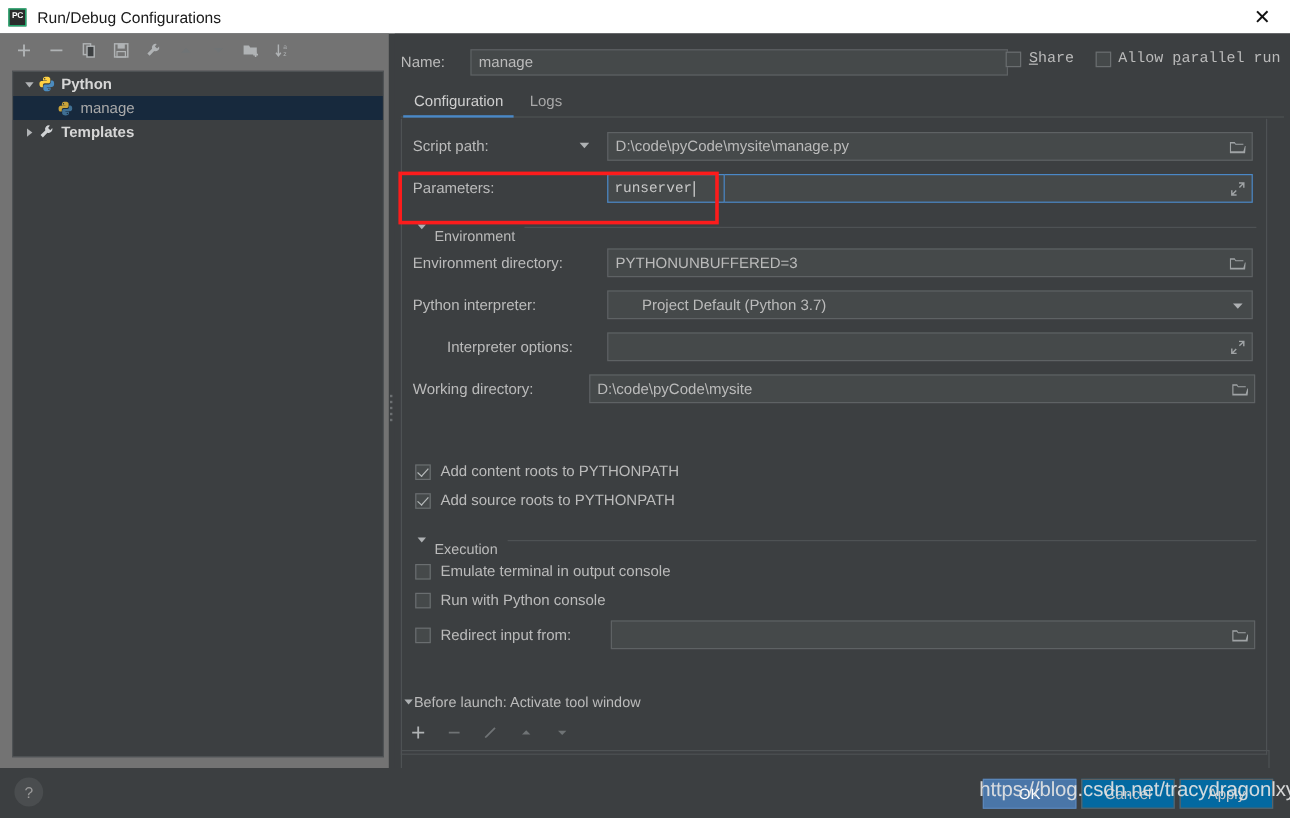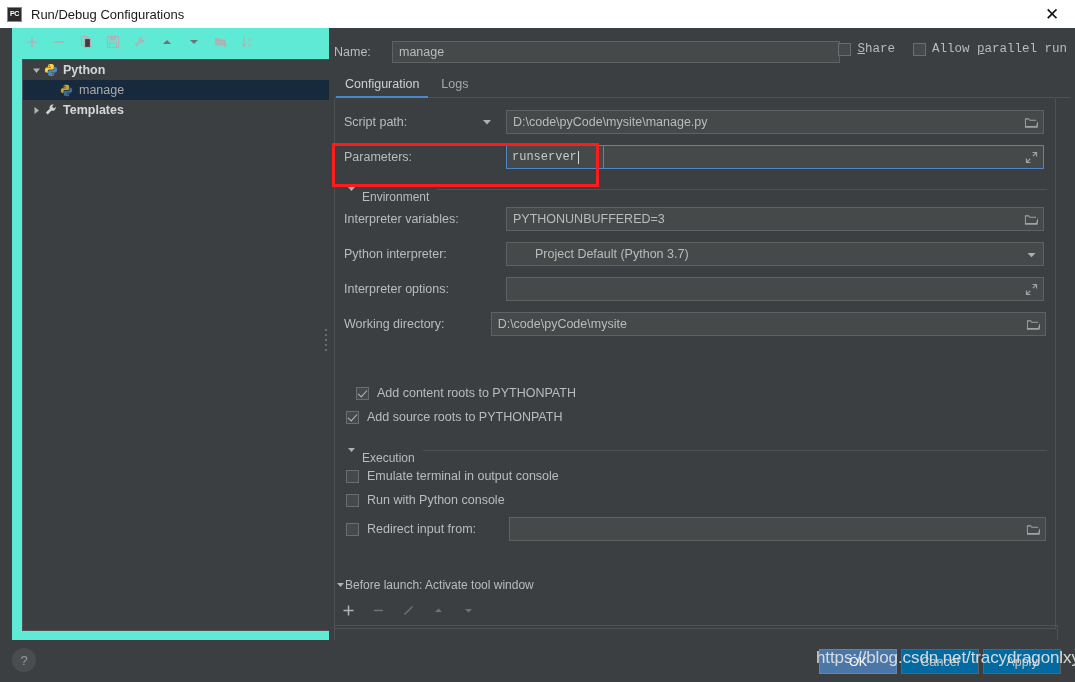--- a/index.html
+++ b/index.html
@@ -48,23 +48,23 @@
 
   
   .content {
     position: absolute; left: 0; top: 28px;
     width: 1075px; height: 654px;
     background: #3c3f41;
   }
 
   
   .left-panel {
-    position: absolute; left: 12px; top: 0;
+    position: absolute; left: 0; top: 0;
     width: 324px; height: 612px;
-    background: #5eead4;
+    background: #737373;
   }
   .toolbar {
     position: absolute; left: 0; top: 0;
     width: 324px; height: 28px;
     display: flex; align-items: center;
     padding-left: 8px;
     gap: 3px;
   }
   .tb-btn {
     width: 24px; height: 22px;
@@ -518,21 +518,21 @@
           <span>
             <svg width="9" height="9" viewBox="0 0 9 9">
                 <path d="M1 3h7L4.5 7z" fill="#aeb1b3"></path>
               </svg>
           </span>
           <span class="sec-label">Environment</span>
           <span class="sec-line"></span>
         </div>
 
         <div class="row" style="left:9px; top:108px; width:702px;">
-          <span class="row-label" style="width:162px;">Interpreter variables:</span>
+          <span class="row-label" style="width:162px;">Environment directory:</span>
           <span class="field" style="width:538px;">
             <span>PYTHONUNBUFFERED=3</span>
             <span class="field-btn">
               <svg width="14" height="13" viewBox="0 0 15 13">
                   <path d="M1 2h4.3l1 1.6H13v1H6L5 3.3H2v7h11l1.4-4.6h1L14.6 12H1z" fill="#9fa3a5"></path>
                 </svg>
             </span>
           </span>
         </div>
 
@@ -541,21 +541,21 @@
           <span class="field" style="width:538px;padding-left:28px;">
             <span>Project Default (Python 3.7)</span>
             <span class="field-btn">
               <svg width="11" height="11" viewBox="0 0 11 11">
                   <path d="M1.5 4h8L5.5 8.2z" fill="#aeb1b3"></path>
                 </svg>
             </span>
           </span>
         </div>
 
-        <div class="row" style="left:9px; top:178px; width:702px;">
+        <div class="row" style="left:9px; top:178px; width:702px;text-align:center;">
           <span class="row-label" style="width:162px;">Interpreter options:</span>
           <span class="field" style="width:538px;">
             <span></span>
             <span class="field-btn">
               <svg width="13" height="13" viewBox="0 0 13 13">
                 <path d="M7.5 1.5h4v4M11.5 1.5L7.8 5.2M5.5 11.5h-4v-4M1.5 11.5l3.7-3.7" stroke="#9fa3a5" stroke-width="1.2" fill="none"></path>
               </svg>
             </span>
           </span>
         </div>
@@ -565,21 +565,21 @@
           <span class="field" style="width:610px;">
             <span>D:\code\pyCode\mysite</span>
             <span class="field-btn">
               <svg width="14" height="13" viewBox="0 0 15 13">
                   <path d="M1 2h4.3l1 1.6H13v1H6L5 3.3H2v7h11l1.4-4.6h1L14.6 12H1z" fill="#9fa3a5"></path>
                 </svg>
             </span>
           </span>
         </div>
 
-        <div class="cbrow" style="left:21px; top:287px;align-items:center;">
+        <div class="cbrow" style="left:11px; top:287px;align-items:center;">
           <span class="chk checked"></span>
           <span>Add content roots to PYTHONPATH</span>
         </div>
         <div class="cbrow" style="left:11px; top:311px;">
           <span class="chk checked"></span>
           <span>Add source roots to PYTHONPATH</span>
         </div>
 
         <div class="section" style="left:12px; top:343px; width:700px;">
           <span>

